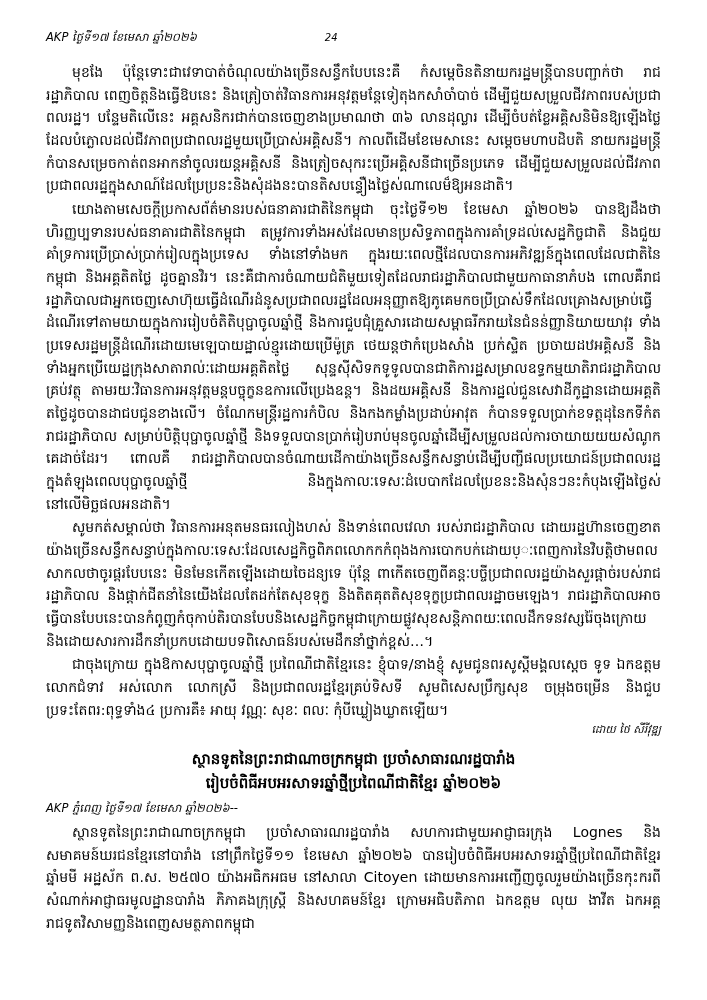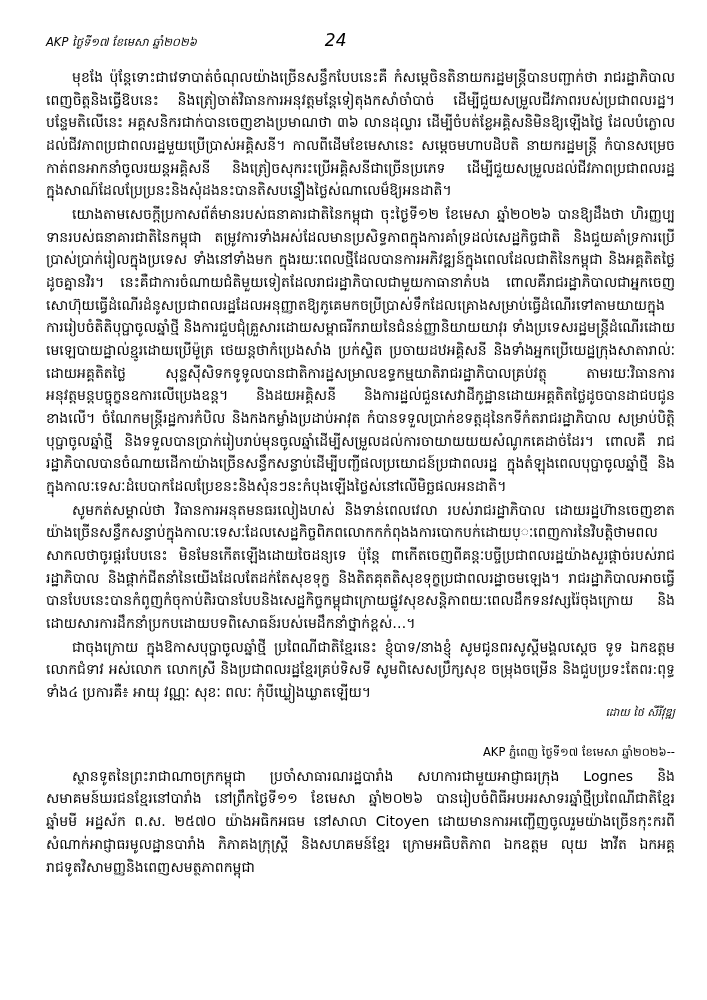--- a/index.html
+++ b/index.html
@@ -12,36 +12,36 @@
     height: 1000px;
     font-family: "DejaVu Sans", "Liberation Sans", sans-serif;
     color: #000000;
     overflow: hidden;
   }
   .page {
     position: relative;
     width: 707px;
     height: 1000px;
     box-sizing: border-box;
-    padding: 30px 32px 20px 46px;
+    padding: 30px 46px 20px 46px;
   }
   .header-row {
     display: flex;
     align-items: baseline;
     font-style: italic;
     font-size: 11.5px;
     margin-bottom: 14px;
   }
   .header-left {
     white-space: nowrap;
   }
   .header-page {
     margin-left: 128px;
     font-style: italic;
-    font-size: 17px;
+    font-size: 10px;
   }
   .body-text {
     font-size: 14px;
     line-height: 1.62;
     text-align: justify;
     text-justify: inter-word;
   }
   .body-text p {
     margin: 0 0 1px 0;
     text-indent: 26px;
@@ -51,24 +51,24 @@
     margin-top: 10px;
     margin-bottom: 6px;
   }
   .title-line {
     font-size: 15px;
     font-weight: bold;
     color: #000;
     line-height: 1.55;
   }
   .dateline {
+    font-style: italic;
     font-size: 11.5px;
-    margin-top: 24px;
+    margin-top: 6px;
     margin-bottom: 3px;
-    text-align: right;
   }
   .credit {
     font-style: italic;
     font-weight: normal;
     font-size: 11px;
   }
   .tail-note {
     font-size: 11.6px;
   }
 </style>
@@ -86,20 +86,24 @@
     <p>មុខងែ ប៉ុន្ដែទោះជាវេទាបាត់ចំណុលយ៉ាងច្រើនសន្ធឹកបែបនេះគឺ កំសម្ដេចិនតិនាយករដ្ឋមន្ដ្រីបានបញ្ជាក់ថា រាជរដ្ឋាភិបាល ពេញចិត្ដនិងធ្វើឱបនេះ និងត្រៀចាត់វិធានការអនុវត្ដមន្ដែទៀតុងកសាំចាំបាច់ ដើម្បីជួយសម្រួលជីវភាពរបស់ប្រជាពលរដ្ឋ។ បន្ទែមតិលើនេះ អគ្គសនិករជាក់បានចេញខាងប្រមាណថា ៣៦ លានដុល្លារ ដើម្បីចំបត់ខ្លែអគ្គិសនិមិនឱ្យឡើងថ្លៃ ដែលបំភ្លោលដល់ជីវភាពប្រជាពលរដ្ឋមួយប្រើប្រាស់អគ្គិសនី។ កាលពីដើមខែមេសានេះ សម្ដេចមហាបដិបតិ នាយករដ្ឋមន្ដ្រី កំបានសម្រេចកាត់ពនអាកនាំចូលរយន្ដអគ្គិសនី និងត្រៀចសុករះប្រើអគ្គិសនីជាច្រើនប្រភេទ ដើម្បីជួយសម្រួលដល់ជីវភាពប្រជាពលរដ្ឋក្នុងសាណ៍ដែលប្រែប្រនះនិងសុំដងនះបានតិសបន្ធឿងថ្លៃស់ណាលេម៏ឱ្យអនដាតិ។</p>
     <p>យោងតាមសេចក្ដីប្រកាសព័ត៌មានរបស់ធនាគារជាតិនៃកម្ពុជា ចុះថ្ងៃទី១២ ខែមេសា ឆ្នាំ២០២៦ បានឱ្យដឹងថា ហិរញ្ញប្បទានរបស់ធនាគារជាតិនៃកម្ពុជា តម្រូវការទាំងអស់ដែលមានប្រសិទ្ធភាពក្នុងការគាំទ្រដល់សេដ្ឋកិច្ចជាតិ និងជួយគាំទ្រការប្រើប្រាស់ប្រាក់រៀលក្នុងប្រទេស ទាំងនៅទាំងមក ក្នុងរយៈពេលថ្មីដែលបានការអភិវឌ្ឍន៍ក្នុងពេលដែលជាតិនៃកម្ពុជា និងអគ្គតិតថ្លៃ ដូចគ្នានវិរ។ នេះគឺជាការចំណាយជំតិមួយទៀតដែលរាជរដ្ឋាភិបាលជាមួយកាធានាភំបង ពោលគឺរាជរដ្ឋាភិបាលជាអ្នកចេញសោហ៊ុយធ្វើដំណើរដំនូសប្រជាពលរដ្ឋដែលអនុញ្ញាតឱ្យភូគេមកចប្រីប្រាស់ទឹកដែលគ្រោងសម្រាប់ធ្វើដំណើរទៅតាមយាយក្នុងការរៀបចំតិតិបុប្ផាចូលឆ្នាំថ្មី និងការជួបជុំគ្រួសារដោយសម្ពាធរីករាយនៃជំនន់ញ្ញានិយាយយាវុរ ទាំងប្រទេសរដ្ឋមន្ដ្រីដំណើរដោយមេឡេបាយដ្ឋាល់ខ្មូរដោយប្រើម៉ូត្រ ថេយន្ដថាកំប្រេងសាំង ប្រក់ស្ទិត ប្រចាយដឋអគ្គិសនី និងទាំងអ្នកប្រើយេដ្ឋក្រុងសាតារាល់ៈដោយអគ្គតិតថ្លៃ សុន្ទស៊ីសិទកទូទូលបានជាតិការដ្ឋសម្រាលឧទ្ធកម្មយាតិរាជរដ្ឋាភិបាលគ្រប់វត្ថុ តាមរយៈវិធានការអនុវត្ដមន្ដបច្ចុក្ខនឧការលើប្រេងឧន្ដ។ និងដយអគ្គិសនី និងការដ្ឋល់ជួនសេវាដីកូដ្ឋានដោយអគ្គតិតថ្លៃដូចបានដាជបជូនខាងលើ។ ចំណែកមន្ដ្រីរដ្ឋការកំបិល និងកងកម្លាំងប្រដាប់អាវុត កំបានទទួលប្រាក់ខទត្តដុនៃកទីកំតរាជរដ្ឋាភិបាល សម្រាប់បិត្ដិបុប្ផាចូលឆ្នាំថ្មី និងទទួលបានប្រាក់រៀបរាប់មុនចូលឆ្នាំដើម្បីសម្រួលដល់ការចាយាយយយសំណូកគេដាច់ដែរ។ ពោលគឺ រាជរដ្ឋាភិបាលបានចំណាយដើកាយ៉ាងច្រើនសន្ធឹកសន្ធាប់ដើម្បីបញ្ជីផលប្រយោជន៍ប្រជាពលរដ្ឋ ក្នុងតំឡុងពេលបុប្ផាចូលឆ្នាំថ្មី និងក្នុងកាលៈទេសៈដំបេបាកដែលប្រែខនះនិងសុំនៗនះកំបុងឡើងថ្លៃស់នៅលើមិច្ឆផលអនដាតិ។</p>
     <p>សូមកត់សម្គាល់ថា វិធានការអនុតមនធរលៀងហស់ និងទាន់ពេលវេលា របស់រាជរដ្ឋាភិបាល ដោយរដ្ឋហ៊ានចេញខាតយ៉ាងច្រើនសន្ធឹកសន្ធាប់ក្នុងកាលៈទេសៈដែលសេដ្ឋកិច្ចពិភពលោកកកំពុងងការបោកបក់ដោយប្ៈពេញការនៃវិបត្ដិថាមពលសាកលថាចូរផ្ដរបែបនេះ មិនមែនកើតឡើងដោយចៃដន្យទេ ប៉ុន្ដែ ពាកើតចេញពីគន្ដៈបច្ចីប្រជាពលរដ្ឋយ៉ាងសួរផ្ដាច់របស់រាជរដ្ឋាភិបាល និងផ្ដាក់ជីតនាំនៃយើងដែលតែដក់តែសុខទុក្ខ និងតិតគុតតិសុខទុក្ខប្រជាពលរដ្ឋាចមឡេង។ រាជរដ្ឋាភិបាលអាចធ្វើបានបែបនេះបានកំពូញកំចុកាប់តិរបានបែបនិងសេដ្ឋកិច្ចកម្ពុជាក្រោយផ្លូវសុខសន្ដិភាពយៈពេលដឹកទនវស្សរ៉ៃចុងក្រោយ និងដោយសារការដឹកនាំប្រកបដោយបទពិសោធន៍របស់មេដឹកនាំថ្នាក់ខ្ពស់…។</p>
     <p>ជាចុងក្រោយ ក្នុងឱកាសបុប្ផាចូលឆ្នាំថ្មី ប្រពៃណីជាតិខ្មែរនេះ ខ្ញុំបាទ/នាងខ្ញុំ សូមជូនពរសូស្ដីមង្គលស្ដេច ទូទ ឯកឧត្ដម លោកជំទាវ អស់លោក លោកស្រី និងប្រជាពលរដ្ឋខ្មែរគ្រប់ទិសទី សូមពិសេសប្រឹក្សសុខ ចម្រុងចម្រើន និងជួបប្រទះតែពរ:ពុទ្ធទាំង៤ ប្រការគឺ៖ អាយុ វណ្ណៈ សុខៈ ពលៈ កុំបីឃ្លៀងឃ្លាតឡើយ។</p>
   </div>
 
   <div class="tail-note" style="text-align:right;">
     <span class="credit">ដោយ ថៃ សីរីវុឌ្ឍ</span>
   </div>
 
+  <div class="title-block">
+    <div class="title-line">ស្ថានទូតនៃព្រះរាជាណាចក្រកម្ពុជា ប្រចាំសាធារណរដ្ឋបារាំង</div>
+    <div class="title-line">រៀបចំពិធីអបអរសាទរឆ្នាំថ្មីប្រពៃណីជាតិខ្មែរ ឆ្នាំ២០២៦</div>
+  </div>
 
   <div class="dateline">AKP ភ្នំពេញ ថ្ងៃទី១៧ ខែមេសា ឆ្នាំ២០២៦--</div>
 
   <div class="body-text">
     <p>ស្ថានទូតនៃព្រះរាជាណាចក្រកម្ពុជា ប្រចាំសាធារណរដ្ឋបារាំង សហការជាមួយអាជ្ញាធរក្រុង Lognes និងសមាគមន៍ឃរជនខ្មែរនៅបារាំង នៅព្រឹកថ្ងៃទី១១ ខែមេសា ឆ្នាំ២០២៦ បានរៀបចំពិធីអបអរសាទរឆ្នាំថ្មីប្រពៃណីជាតិខ្មែរ ឆ្នាំមមី អដ្ឋស័ក ព.ស. ២៥៧០ យ៉ាងអធិកអធម នៅសាលា Citoyen ដោយមានការអញ្ជើញចូលរួមយ៉ាងច្រើនកុះករពីសំណាក់អាជ្ញាធរមូលដ្ឋានបារាំង ភិភាគងក្រុស្ដ្រី និងសហគមន៍ខ្មែរ ក្រោមអធិបតិភាព ឯកឧត្ដម លុយ ងាវីត ឯកអគ្គរាជទូតវិសាមញ្ញនិងពេញសមត្ថភាពកម្ពុជា</p>
   </div>
 
 </div>
 
 </body></html>

